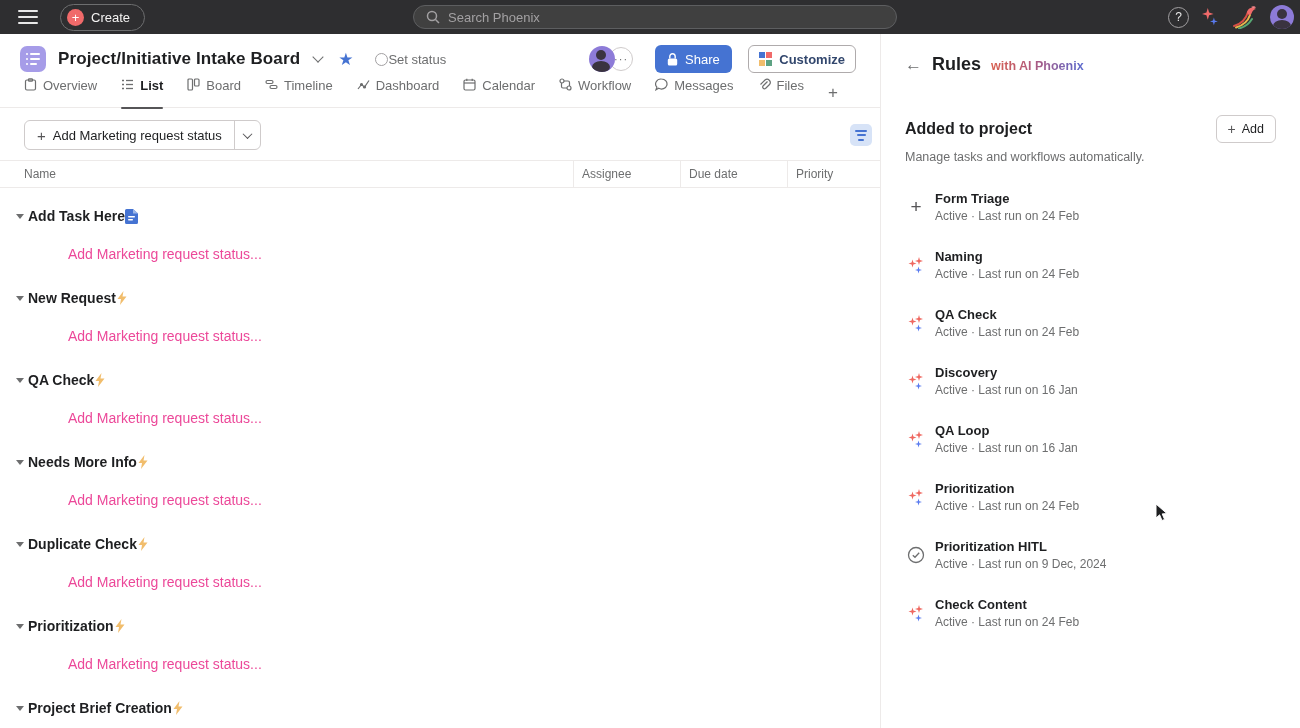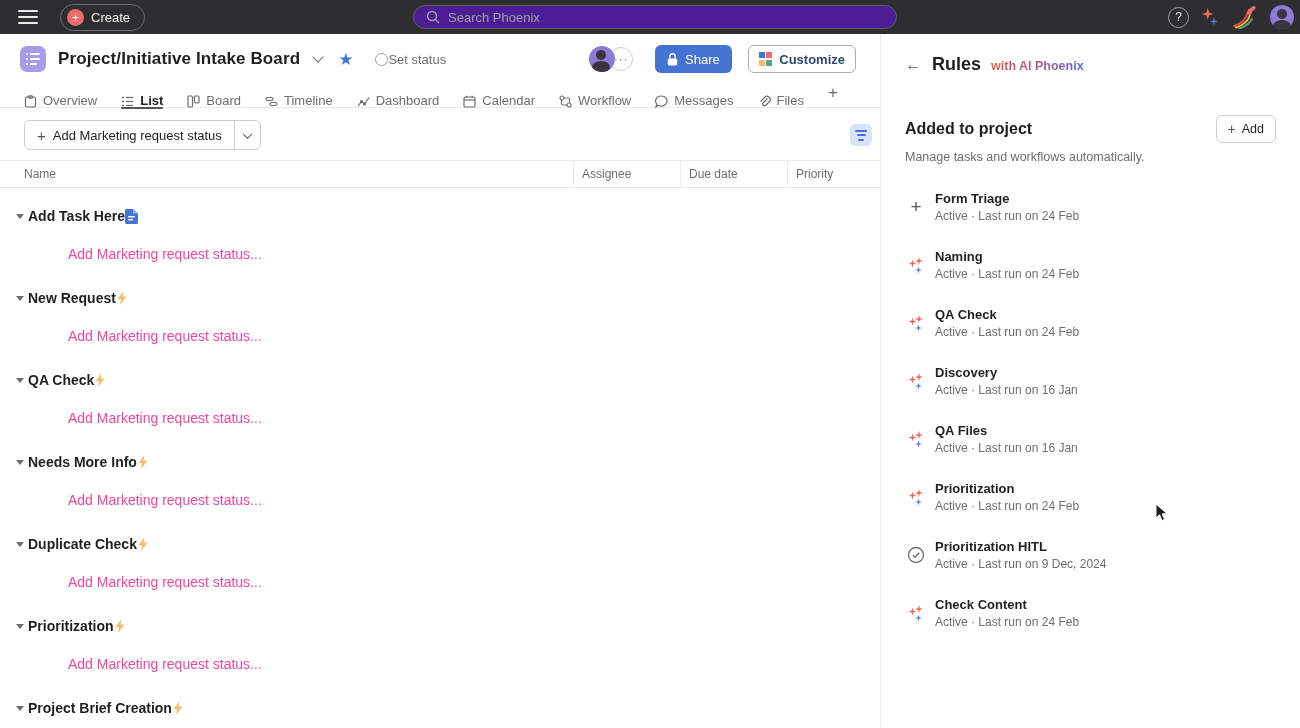--- a/index.html
+++ b/index.html
@@ -7,21 +7,21 @@
     font-family:"Liberation Sans","DejaVu Sans",sans-serif; color:#1e1f21; }
 
   
   .topbar { position:relative; height:34px; background:#2e2e30; display:flex; align-items:center; padding:0 10px; }
   .hamburger { width:36px; height:28px; display:flex; flex-direction:column; justify-content:center; gap:4px; padding:0 8px; cursor:pointer; }
   .hamburger span { display:block; height:2px; background:#e8e8e8; border-radius:1px; }
   .create-btn { margin-left:14px; display:flex; align-items:center; gap:7px; height:27px; padding:0 14px 0 6px;
     border:1px solid #6d6e6f; border-radius:14px; background:#2e2e30; color:#f5f4f3; font-size:13px; cursor:pointer; }
   .create-plus { width:17px; height:17px; border-radius:50%; background:#f06a6a; color:#fff; font-size:13px;
     display:flex; align-items:center; justify-content:center; line-height:1; }
-  .search-pill { position:absolute; left:413px; top:5px; width:484px; height:24px; background:#4c1d95;
+  .search-pill { position:absolute; left:413px; top:5px; width:484px; height:24px; background:#404040;
     border:1px solid #5d5e60; border-radius:12px; display:flex; align-items:center; gap:8px; padding:0 12px; color:#a2a0a2; font-size:13px; cursor:text; }
   .topbar-right { position:absolute; right:6px; top:0; height:34px; display:flex; align-items:center; gap:11px; }
   .help-circle { width:21px; height:21px; border:1px solid #a2a0a2; border-radius:50%; color:#e8e8e8; font-size:12px;
     display:flex; align-items:center; justify-content:center; cursor:pointer; }
   .avatar { width:24px; height:24px; border-radius:50%; background:#8d7bd8; position:relative; overflow:hidden; cursor:pointer; }
   .avatar::before { content:""; position:absolute; left:7px; top:4px; width:10px; height:10px; border-radius:50%; background:#3a3340; }
   .avatar::after { content:""; position:absolute; left:3px; top:15px; width:18px; height:12px; border-radius:50%; background:#3a3340; }
 
   
   .app { display:flex; height:694px; }
@@ -43,21 +43,21 @@
   .share-btn { margin-left:22px; height:28px; background:#4573d2; color:#fff; border:none; border-radius:6px;
     padding:0 12px; font-size:13px; display:flex; align-items:center; gap:7px; cursor:pointer; }
   .customize-btn { margin-left:16px; height:28px; background:#fff; color:#32476d; border:1px solid #afabac; border-radius:6px;
     padding:0 10px; font-size:13px; font-weight:600; display:flex; align-items:center; gap:7px; cursor:pointer; }
   .cust-grid { display:grid; grid-template-columns:6px 6px; grid-template-rows:6px 6px; gap:1.5px; }
   .cust-grid i:nth-child(1){background:#4573d2;} .cust-grid i:nth-child(2){background:#f06a6a;}
   .cust-grid i:nth-child(3){background:#f1bd6c;} .cust-grid i:nth-child(4){background:#5da283;}
 
   
   .tabs { display:flex; align-items:center; gap:24px; padding:0 24px; height:30px; border-bottom:1px solid #edeae9; }
-  .tab { display:flex; align-items:flex-end; gap:6px; font-size:13px; color:#6d6e6f; height:30px; cursor:pointer; position:relative; }
+  .tab { display:flex; align-items:flex-start; gap:6px; font-size:13px; color:#6d6e6f; height:30px; cursor:pointer; position:relative; }
   .tab.active { color:#1e1f21; font-weight:600; }
   .tab.active::after { content:""; position:absolute; left:0; right:0; bottom:-1px; height:2px; background:#565557; border-radius:2px; }
   .tab svg { stroke:#6d6e6f; }
   .tab-plus { color:#6d6e6f; font-size:17px; cursor:pointer; }
 
   
   .toolbar { display:flex; align-items:center; justify-content:space-between; padding:12px 8px 10px 24px; }
   .add-status-btn { display:flex; height:30px; border:1px solid #cfcbcb; border-radius:6px; background:#fff; overflow:hidden; cursor:pointer; }
   .add-status-main { display:flex; align-items:center; gap:7px; padding:0 12px; font-size:13px; color:#1e1f21; }
   .add-status-main .plus { color:#565557; font-size:15px; }
@@ -444,21 +444,21 @@
 
       <div class="rule-item">
         <span class="rule-icon">
             <svg width="17" height="17" viewBox="0 0 17 17">
               <path d="M4.5 2.5 L5.4 5.6 L8.5 6.5 L5.4 7.4 L4.5 10.5 L3.6 7.4 L0.5 6.5 L3.6 5.6 Z" fill="#ef6961"></path>
               <path d="M11 0 L11.9 3.1 L15 4 L11.9 4.9 L11 8 L10.1 4.9 L7 4 L10.1 3.1 Z" fill="#ef6961"></path>
               <path d="M10.5 9.5 L11.3 12.2 L14 13 L11.3 13.8 L10.5 16.5 L9.7 13.8 L7 13 L9.7 12.2 Z" fill="#5a7bef"></path>
             </svg>
           </span>
         <span class="rule-text">
-          <span class="rule-name">QA Files</span>
+          <span class="rule-name">QA Loop</span>
           <span class="rule-status">Active · Last run on 16 Jan</span>
         </span>
       </div>
 
       <div class="rule-item">
         <span class="rule-icon">
             <svg width="17" height="17" viewBox="0 0 17 17">
               <path d="M4.5 2.5 L5.4 5.6 L8.5 6.5 L5.4 7.4 L4.5 10.5 L3.6 7.4 L0.5 6.5 L3.6 5.6 Z" fill="#ef6961"></path>
               <path d="M11 0 L11.9 3.1 L15 4 L11.9 4.9 L11 8 L10.1 4.9 L7 4 L10.1 3.1 Z" fill="#ef6961"></path>
               <path d="M10.5 9.5 L11.3 12.2 L14 13 L11.3 13.8 L10.5 16.5 L9.7 13.8 L7 13 L9.7 12.2 Z" fill="#5a7bef"></path>

